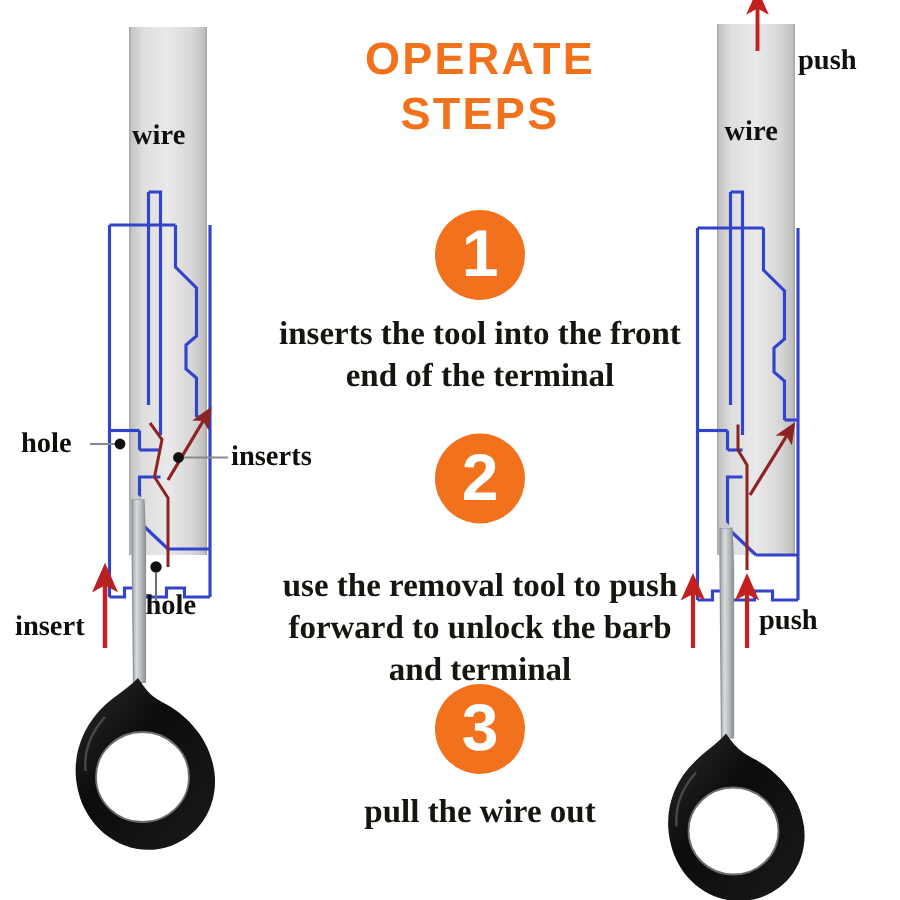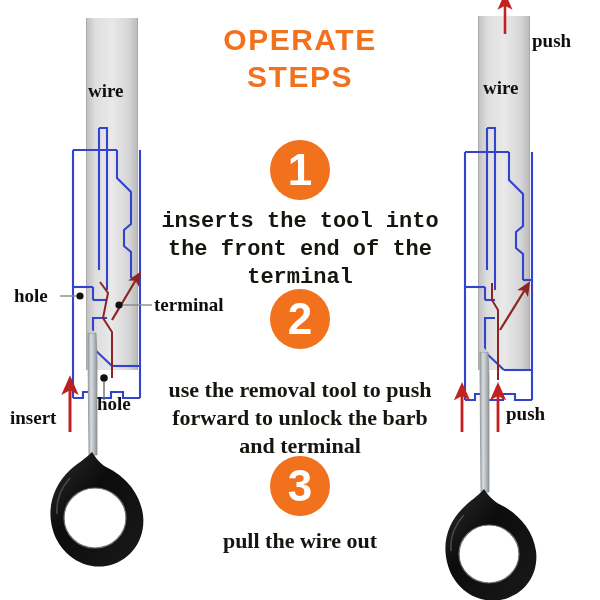--- a/index.html
+++ b/index.html
@@ -12,21 +12,21 @@
     width: 600px;
     height: 600px;
     background: #ffffff;
     overflow: hidden;
     font-family: "Liberation Serif", serif;
   }
 
   
   .center-col {
     position: absolute;
-    left: 152px;
+    left: 172px;
     top: 0;
     width: 296px;
     height: 424px;
     text-align: center;
   }
   .title {
     position: absolute;
     left: 0;
     top: 22px;
     width: 296px;
@@ -59,21 +59,21 @@
     position: absolute;
     left: 4px;
     width: 288px;
     color: #17150f;
     font-family: "Liberation Serif", serif;
     font-weight: bold;
     font-size: 22px;
     line-height: 1.28;
     text-align: center;
   }
-  .step-text-1 { top: 208px; font-family: Liberation Mono, monospace; }
+  .step-text-1 { top: 208px; }
   .step-text-2 { top: 352px; margin-top: 24px; }
   .step-text-3 { top: 527px; }
 
   
   .panel { position: absolute; top: 0; height: 600px; }
   .panel-left  { left: 0;   width: 176px; }
   .panel-right { left: 440px; width: 160px; }
 
   .svgfill { position: absolute; left: 0; top: 0; }
 
@@ -174,21 +174,21 @@
                  C58,553 82,570 106,566 C130,562 146,540 143,515
                  C140,492 124,476 108,468 C100,464 96,458 92,452 Z" fill="url(#ringGradL)"></path>
         <ellipse cx="95" cy="518" rx="31" ry="30" fill="#ffffff"></ellipse>
         <ellipse cx="95" cy="518" rx="31" ry="30" fill="none" stroke="#6d6d6d" stroke-width="1.2"></ellipse>
         <path d="M70,478 C60,489 56,502 57,514" stroke="#5a5a5a" stroke-width="1.6" fill="none" opacity="0.75"></path>
       </g>
     </svg>
 
     <div class="lbl" style="left:88px; top:80px; font-size:19px;">wire</div>
     <div class="lbl" style="left:14px; top:285px; font-size:19px;">hole</div>
-    <div class="lbl" style="left:154px; top:294px; font-size:19px;">terminal</div>
+    <div class="lbl" style="left:154px; top:294px; font-size:19px;">inserts</div>
     <div class="lbl" style="left:97px; top:393px; font-size:19px;text-align:center;">hole</div>
     <div class="lbl" style="left:10px; top:407px; font-size:19px;">insert</div>
   </div>
 
   <div class="center-col">
     <div class="title">
       <div>OPERATE</div>
       <div>STEPS</div>
     </div>
 

